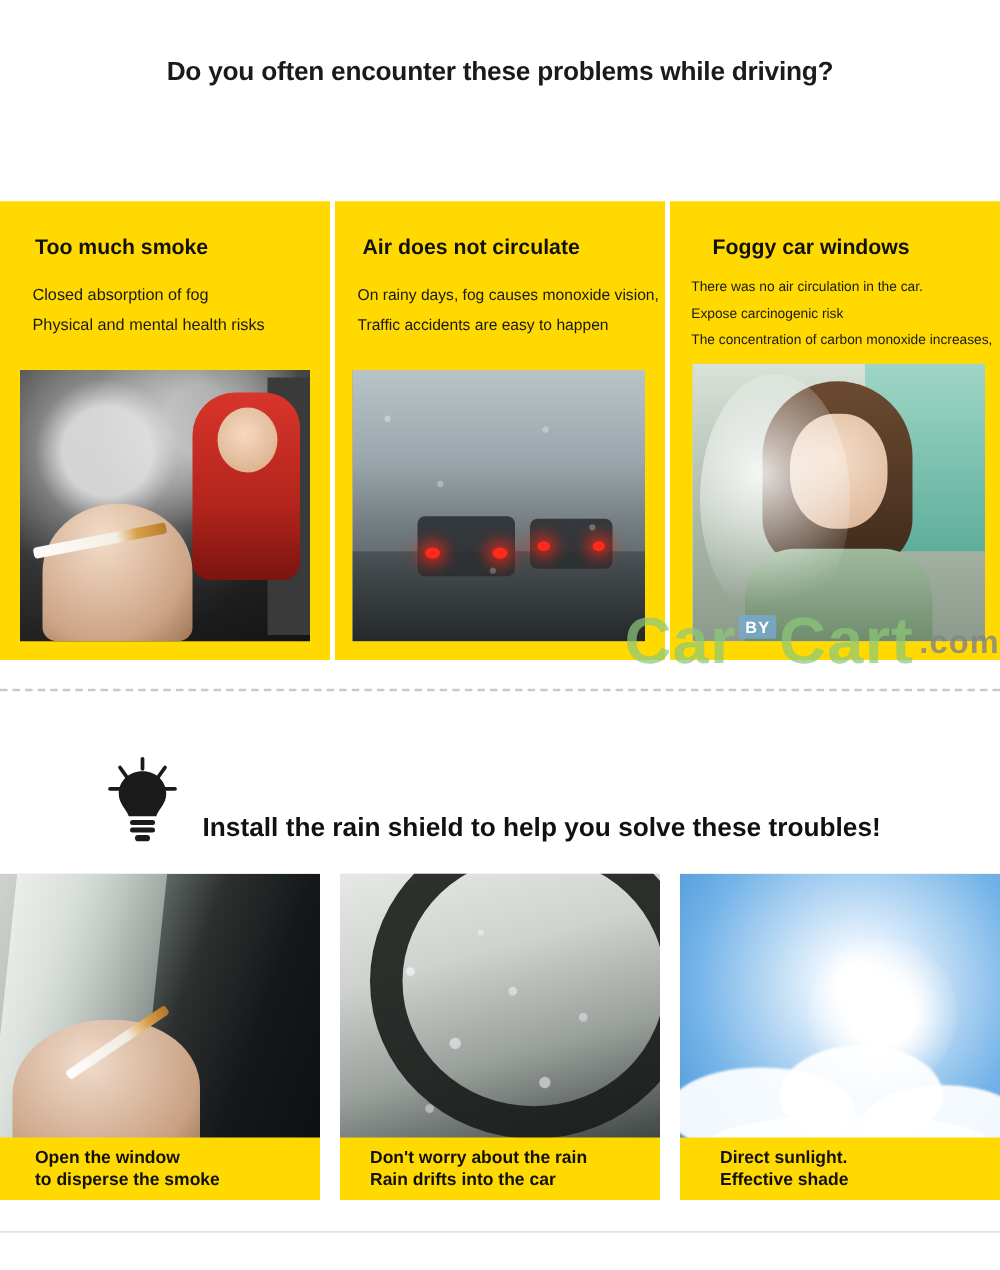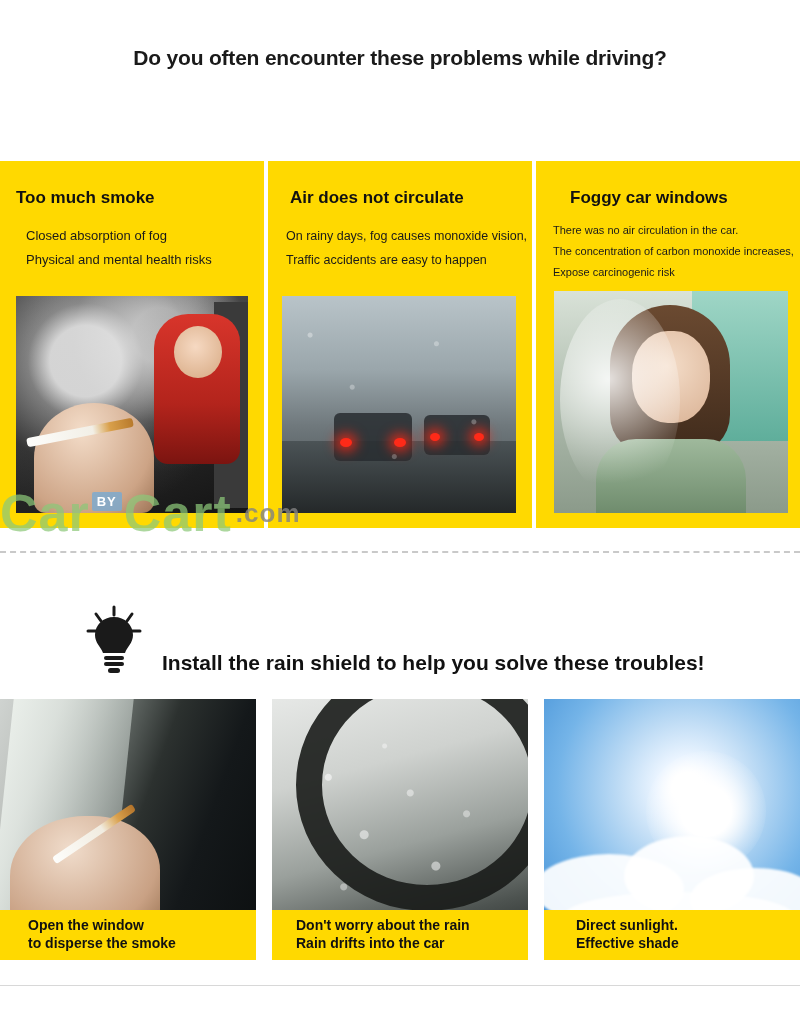--- a/index.html
+++ b/index.html
@@ -27,21 +27,21 @@
     display:flex;gap:4px;
   }
   .prob{
     position:relative;
     background:#ffd900;
     width:264px;height:367px;
     overflow:hidden;
   }
   .prob .title{
     font-weight:bold;font-size:17px;color:#111;
-    margin:27px 0 0 16px;
+    margin:27px 0 0 28px;
   }
   .prob.p2 .title{margin-left:22px;}
   .prob.p3 .title{margin-left:34px;font-size:17px;}
   .prob .lines{
     margin:16px 0 0 22px;
     font-size:12.5px;line-height:21px;color:#1a1a1a;
   }
   .prob.p1 .lines{margin-left:26px;font-size:13px;line-height:24px;}
   .prob.p2 .lines{margin-left:18px;font-size:12.5px;line-height:24px;}
   .prob.p3 .lines{margin-top:12px;margin-left:17px;font-size:11px;line-height:21px;}
@@ -97,21 +97,21 @@
   .ph3 .face{position:absolute;left:78px;top:40px;width:78px;height:92px;border-radius:46%;
       background:radial-gradient(circle at 45% 38%,#f4ddc9,#d9b193);}
   .ph3 .body{position:absolute;left:42px;bottom:0;width:150px;height:74px;border-radius:40px 40px 0 0;
       background:linear-gradient(180deg,#9fb99c,#6f8c6d);}
   .ph3 .smoke{position:absolute;left:6px;top:8px;width:120px;height:200px;border-radius:50%;
       background:radial-gradient(circle at 40% 40%, rgba(255,255,255,.85), rgba(255,255,255,.15) 60%, rgba(255,255,255,0) 75%);}
 
   
   .watermark{
     position:absolute;left:0;top:478px;width:800px;height:70px;
-    display:flex;align-items:center;justify-content:flex-start;
+    display:flex;align-items:center;justify-content:flex-end;
     pointer-events:none;
   }
   .wm-text{font-size:52px;font-weight:bold;letter-spacing:1px;display:flex;align-items:center;}
   .wm-green{color:rgba(140,200,120,.72);}
   .wm-by{
     display:inline-block;background:rgba(120,170,210,.8);color:#fff;
     font-size:13px;font-weight:bold;padding:2px 5px;margin:0 2px;border-radius:2px;
     position:relative;top:-12px;
   }
   .wm-com{font-size:26px;color:rgba(130,130,130,.8);font-weight:bold;margin-left:4px;}
@@ -229,22 +229,22 @@
         <div class="lamp l3"></div>
         <div class="lamp l4"></div>
         <div class="drops"></div>
       </div>
     </div>
 
     <div class="prob p3">
       <div class="title">Foggy car windows</div>
       <div class="lines">
         <div>There was no air circulation in the car.</div>
+        <div>Expose carcinogenic risk</div>
         <div>The concentration of carbon monoxide increases,</div>
-        <div>Expose carcinogenic risk</div>
       </div>
       <div class="photo ph3">
         <div class="bg"></div>
         <div class="window"></div>
         <div class="hair"></div>
         <div class="face"></div>
         <div class="body"></div>
         <div class="smoke"></div>
       </div>
     </div>

